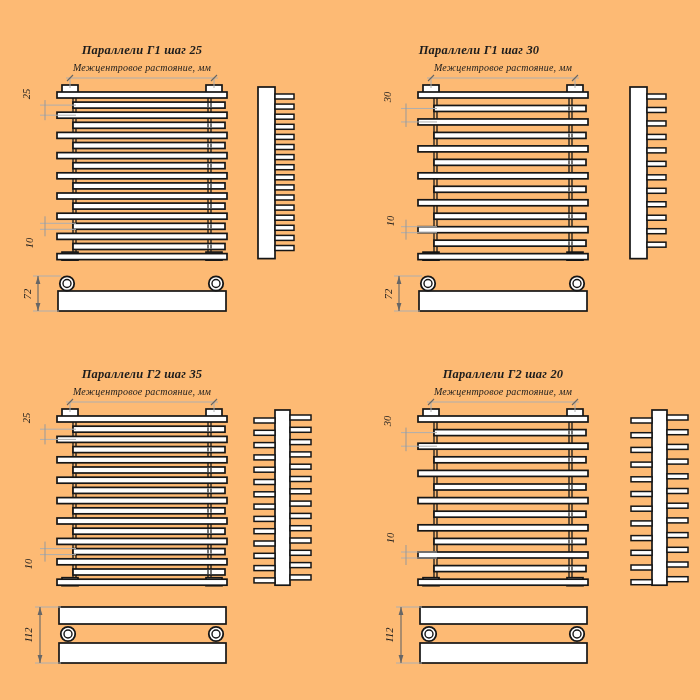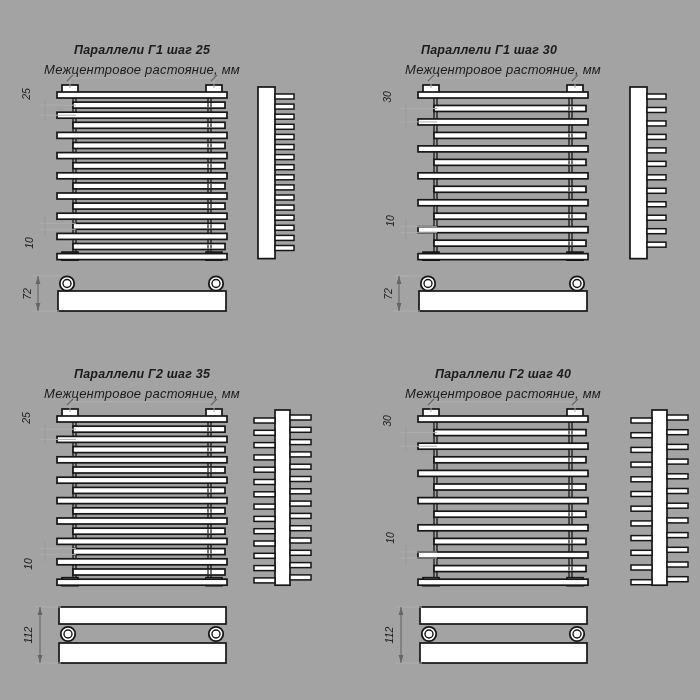--- a/index.html
+++ b/index.html
@@ -1,22 +1,22 @@
 <!DOCTYPE html>
 <html><head>
 <meta charset="utf-8">
 <style>
   html,body{margin:0;padding:0;background:#f4f4f4;}
-  #sheet{position:relative;width:700px;height:700px;background:#a3a3a3;overflow:hidden;
-         font-family:Liberation Sans, sans-serif;color:#1c1c1c;}
+  #sheet{position:relative;width:700px;height:700px;background:#fdba74;overflow:hidden;
+         font-family:Liberation Serif, serif;color:#1c1c1c;}
   #art{position:absolute;left:0;top:0;}
   .q .t-title{position:absolute;transform:translateX(-50%);white-space:nowrap;
      font-style:italic;font-weight:bold;font-size:12.5px;letter-spacing:.2px;}
   .q .t-sub{position:absolute;transform:translateX(-50%);white-space:nowrap;
-     font-style:italic;font-size:13px;letter-spacing:.2px;}
+     font-style:italic;font-size:10px;letter-spacing:.2px;}
   .q .t-rot{position:absolute;transform:translate(-50%,-50%) rotate(-90deg);
      white-space:nowrap;font-style:italic;font-size:10.5px;}
 </style>
 </head>
 <body>
 
 <div id="sheet">
   <svg id="art" width="700" height="700" viewBox="0 0 700 700">
       <line x1="73" y1="89" x2="73" y2="257.6" stroke="#161616" stroke-width="1.3"></line>
       <line x1="76" y1="89" x2="76" y2="257.6" stroke="#161616" stroke-width="1.3"></line>
@@ -339,33 +339,33 @@
     </svg>
 
   <div class="q">
     <div class="t-title" style="left: 142px; top: 43px;">Параллели Г1 шаг 25</div>
     <div class="t-sub" style="left: 142px; top: 62px;">Межцентровое растояние, мм</div>
     <div class="t-rot t-step" style="left: 26px; top: 94px;">25</div>
     <div class="t-rot t-tube" style="left: 29px; top: 243px;">10</div>
     <div class="t-rot t-depth" style="left: 27px; top: 294px;">72</div>
   </div>
   <div class="q">
-    <div class="t-title" style="left: 489px; top: 43px;">Параллели Г1 шаг 30</div>
+    <div class="t-title" style="left: 479px; top: 43px;">Параллели Г1 шаг 30</div>
     <div class="t-sub" style="left: 503px; top: 62px;">Межцентровое растояние, мм</div>
     <div class="t-rot t-step" style="left: 387px; top: 97px;">30</div>
     <div class="t-rot t-tube" style="left: 390px; top: 221px;">10</div>
     <div class="t-rot t-depth" style="left: 388px; top: 294px;">72</div>
   </div>
   <div class="q">
     <div class="t-title" style="left: 142px; top: 367px;">Параллели Г2 шаг 35</div>
     <div class="t-sub" style="left: 142px; top: 386px;">Межцентровое растояние, мм</div>
     <div class="t-rot t-step" style="left: 26px; top: 418px;">25</div>
     <div class="t-rot t-tube" style="left: 28px; top: 564px;">10</div>
     <div class="t-rot t-depth" style="left: 28px; top: 635px;">112</div>
   </div>
   <div class="q">
-    <div class="t-title" style="left: 503px; top: 367px;">Параллели Г2 шаг 40</div>
+    <div class="t-title" style="left: 503px; top: 367px;">Параллели Г2 шаг 20</div>
     <div class="t-sub" style="left: 503px; top: 386px;">Межцентровое растояние, мм</div>
     <div class="t-rot t-step" style="left: 387px; top: 421px;">30</div>
     <div class="t-rot t-tube" style="left: 390px; top: 538px;">10</div>
     <div class="t-rot t-depth" style="left: 389px; top: 635px;">112</div>
   </div>
 </div>
 
 </body></html>

